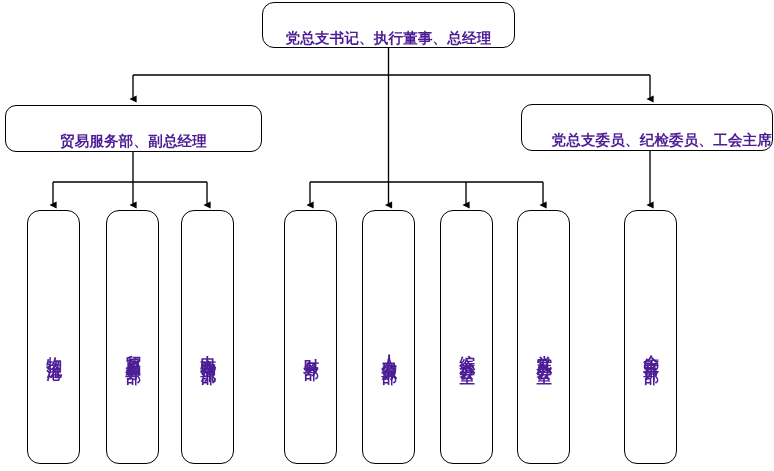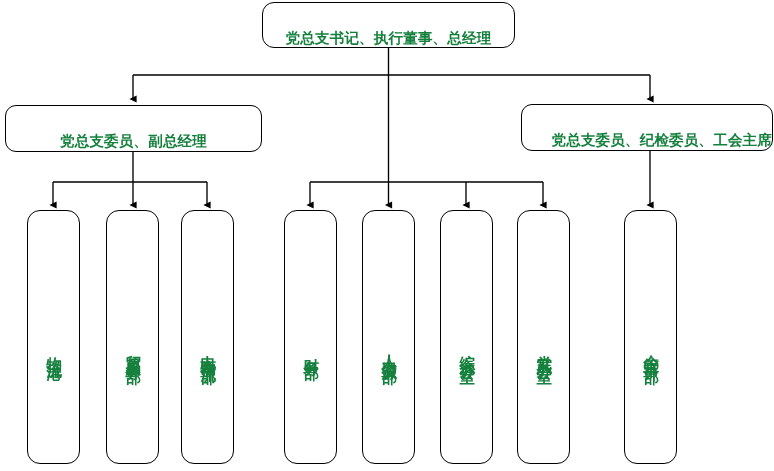--- a/index.html
+++ b/index.html
@@ -30,21 +30,21 @@
     box-sizing: border-box;
     border: 1.3px solid #000000;
     border-radius: 11px;
     background: #ffffff;
     display: flex;
     align-items: center;
     justify-content: center;
     z-index: 2;
   }
   .node-label {
-    color: #15803d;
+    color: #4c1d95;
     font-weight: 700;
     text-align: center;
     line-height: 1.18;
     letter-spacing: 0.2px;
     margin-top: 27px;
   }
   
   .level1 .node-label,
   .level2 .node-label {
     font-size: 14.5px;
@@ -107,21 +107,21 @@
 
       <path d="M650,151 L650,205" marker-end="url(#arrow)"></path>
     </g>
   </svg>
 
   <div class="node level1" style="left:262px; top:2px; width:253px; height:46px;">
     <span class="node-label">党总支书记、执行董事、总经理</span>
   </div>
 
   <div class="node level2" style="left:5px; top:105px; width:257px; height:47px;">
-    <span class="node-label">党总支委员、副总经理</span>
+    <span class="node-label">贸易服务部、副总经理</span>
   </div>
 
   <div class="node level2" style="left:521px; top:104px; width:252px; height:47px;justify-content:flex-end;">
     <span class="node-label">党总支委员、纪检委员、工会主席</span>
   </div>
 
   <div class="node level3" style="left:27px; top:210px; width:53px; height:254px;">
     <span class="node-label">物流港</span>
   </div>
 

